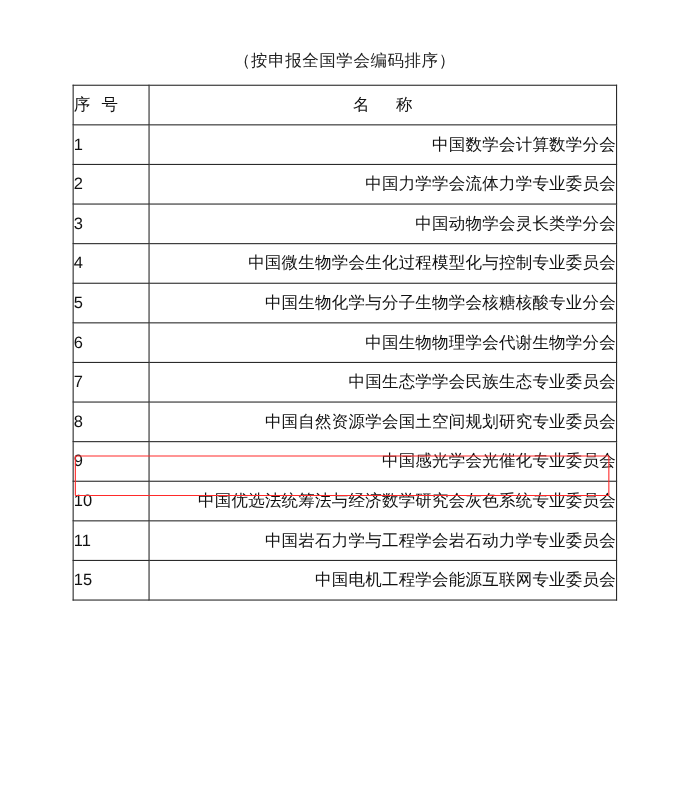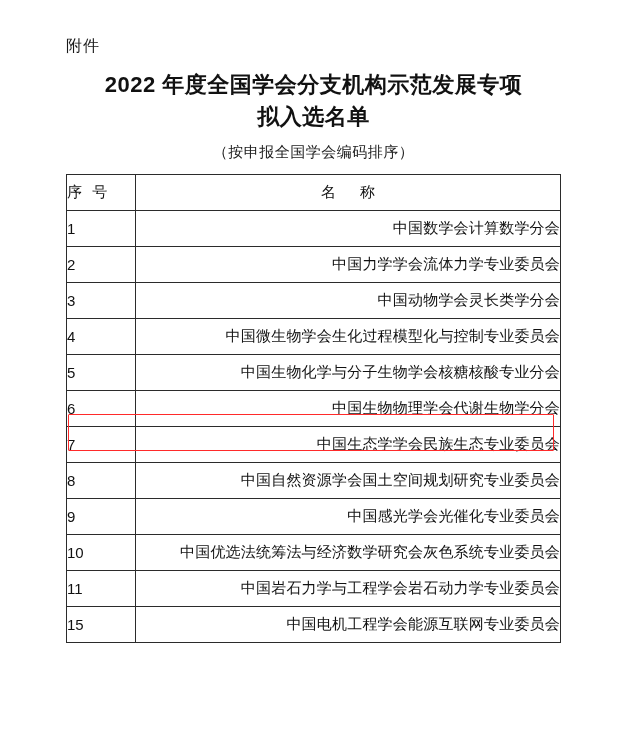--- a/index.html
+++ b/index.html
@@ -88,26 +88,21 @@
     box-sizing: border-box;
     pointer-events: none;
     border-radius: 1px;
   }
 </style>
 </head>
 <body>
 
 <div class="page">
 
-  <div class="attachment-label">附件</div>
 
-  <div class="doc-title">
-    <span class="line1">2022 年度全国学会分支机构示范发展专项</span>
-    <span class="line2">拟入选名单</span>
-  </div>
 
   <div class="doc-subtitle">（按申报全国学会编码排序）</div>
 
   <table class="listing">
     <thead>
       <tr>
         <th class="col-index">序  号</th>
         <th class="col-name">名  称</th>
       </tr>
     </thead>

